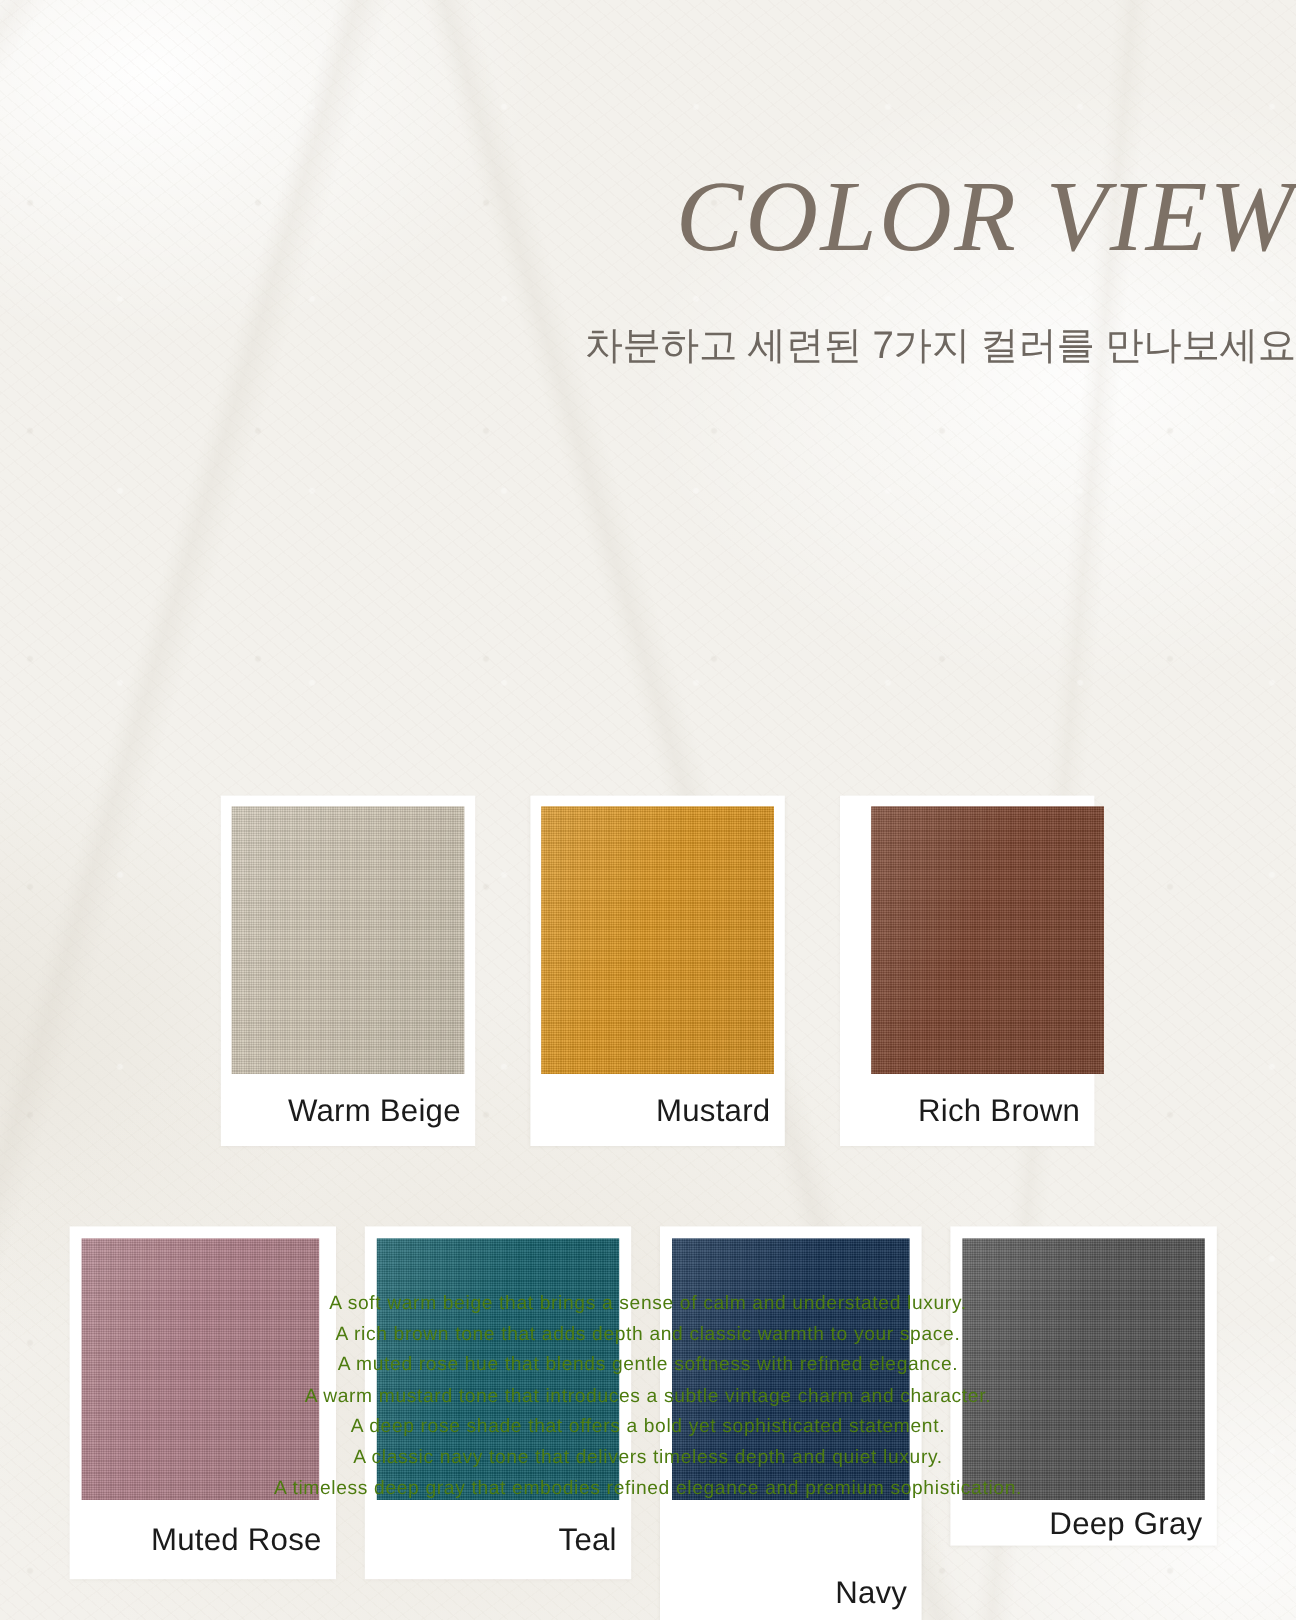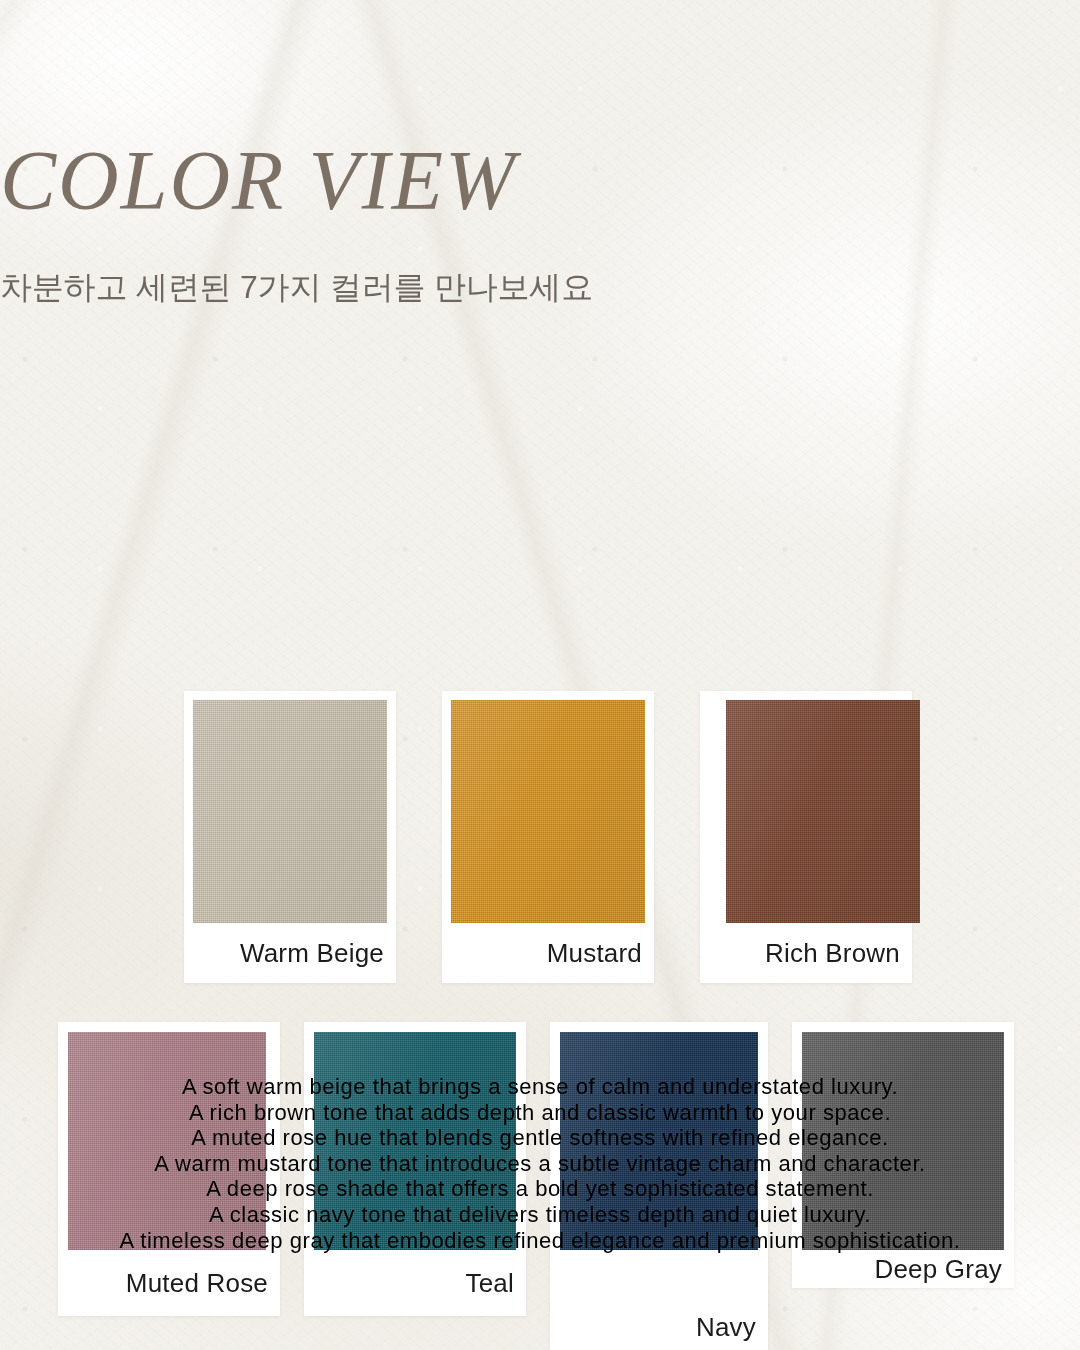--- a/index.html
+++ b/index.html
@@ -53,21 +53,21 @@
     opacity: .55;
     background-image:
       radial-gradient(circle at 30% 40%, rgba(255,255,255,0.6) 0 2px, rgba(255,255,255,0) 3px),
       radial-gradient(circle at 70% 60%, rgba(200,195,185,0.35) 0 2px, rgba(200,195,185,0) 3px);
     background-size: 160px 160px, 190px 190px;
   }
 
   
   .header {
     position: relative;
-    text-align: left;
+    text-align: right;
     padding-top: 139px;
   }
   .title {
     font-family: "Liberation Serif", "DejaVu Serif", serif;
     font-style: italic;
     font-size: 84px;
     line-height: 1;
     letter-spacing: 2px;
     color: #7d7166;
     margin: 0;
@@ -83,21 +83,21 @@
     letter-spacing: -0.2px;
   }
 
   
   .rows { position: relative; }
 
   .row {
     position: absolute;
     display: flex;
   }
-  .row-1 { left: 184px; top: 388px; gap: 46px; align-items: flex-end; }
+  .row-1 { left: 184px; top: 360px; gap: 46px; align-items: flex-end; }
   .row-2 { left: 58px;  top: 719px; gap: 24px; }
 
   .card {
     background: #ffffff;
     box-shadow: 0 1px 3px rgba(120,112,100,0.10);
     display: flex;
     flex-direction: column;
   }
 
   .swatch {
@@ -128,22 +128,22 @@
     white-space: nowrap;
   }
 
   
   .desc {
     position: absolute;
     left: 0;
     right: 0;
     top: 1074px;
     text-align: center;
-    color: #000000;
-    font-size: 22px;
+    color: #4d7c0f;
+    font-size: 16px;
     line-height: 25.6px;
     letter-spacing: 0.55px;
   }
   .desc p { margin: 0; }
 </style>
 </head>
 <body>
 
 <div id="page">
   <div class="tex tex-a"></div>

